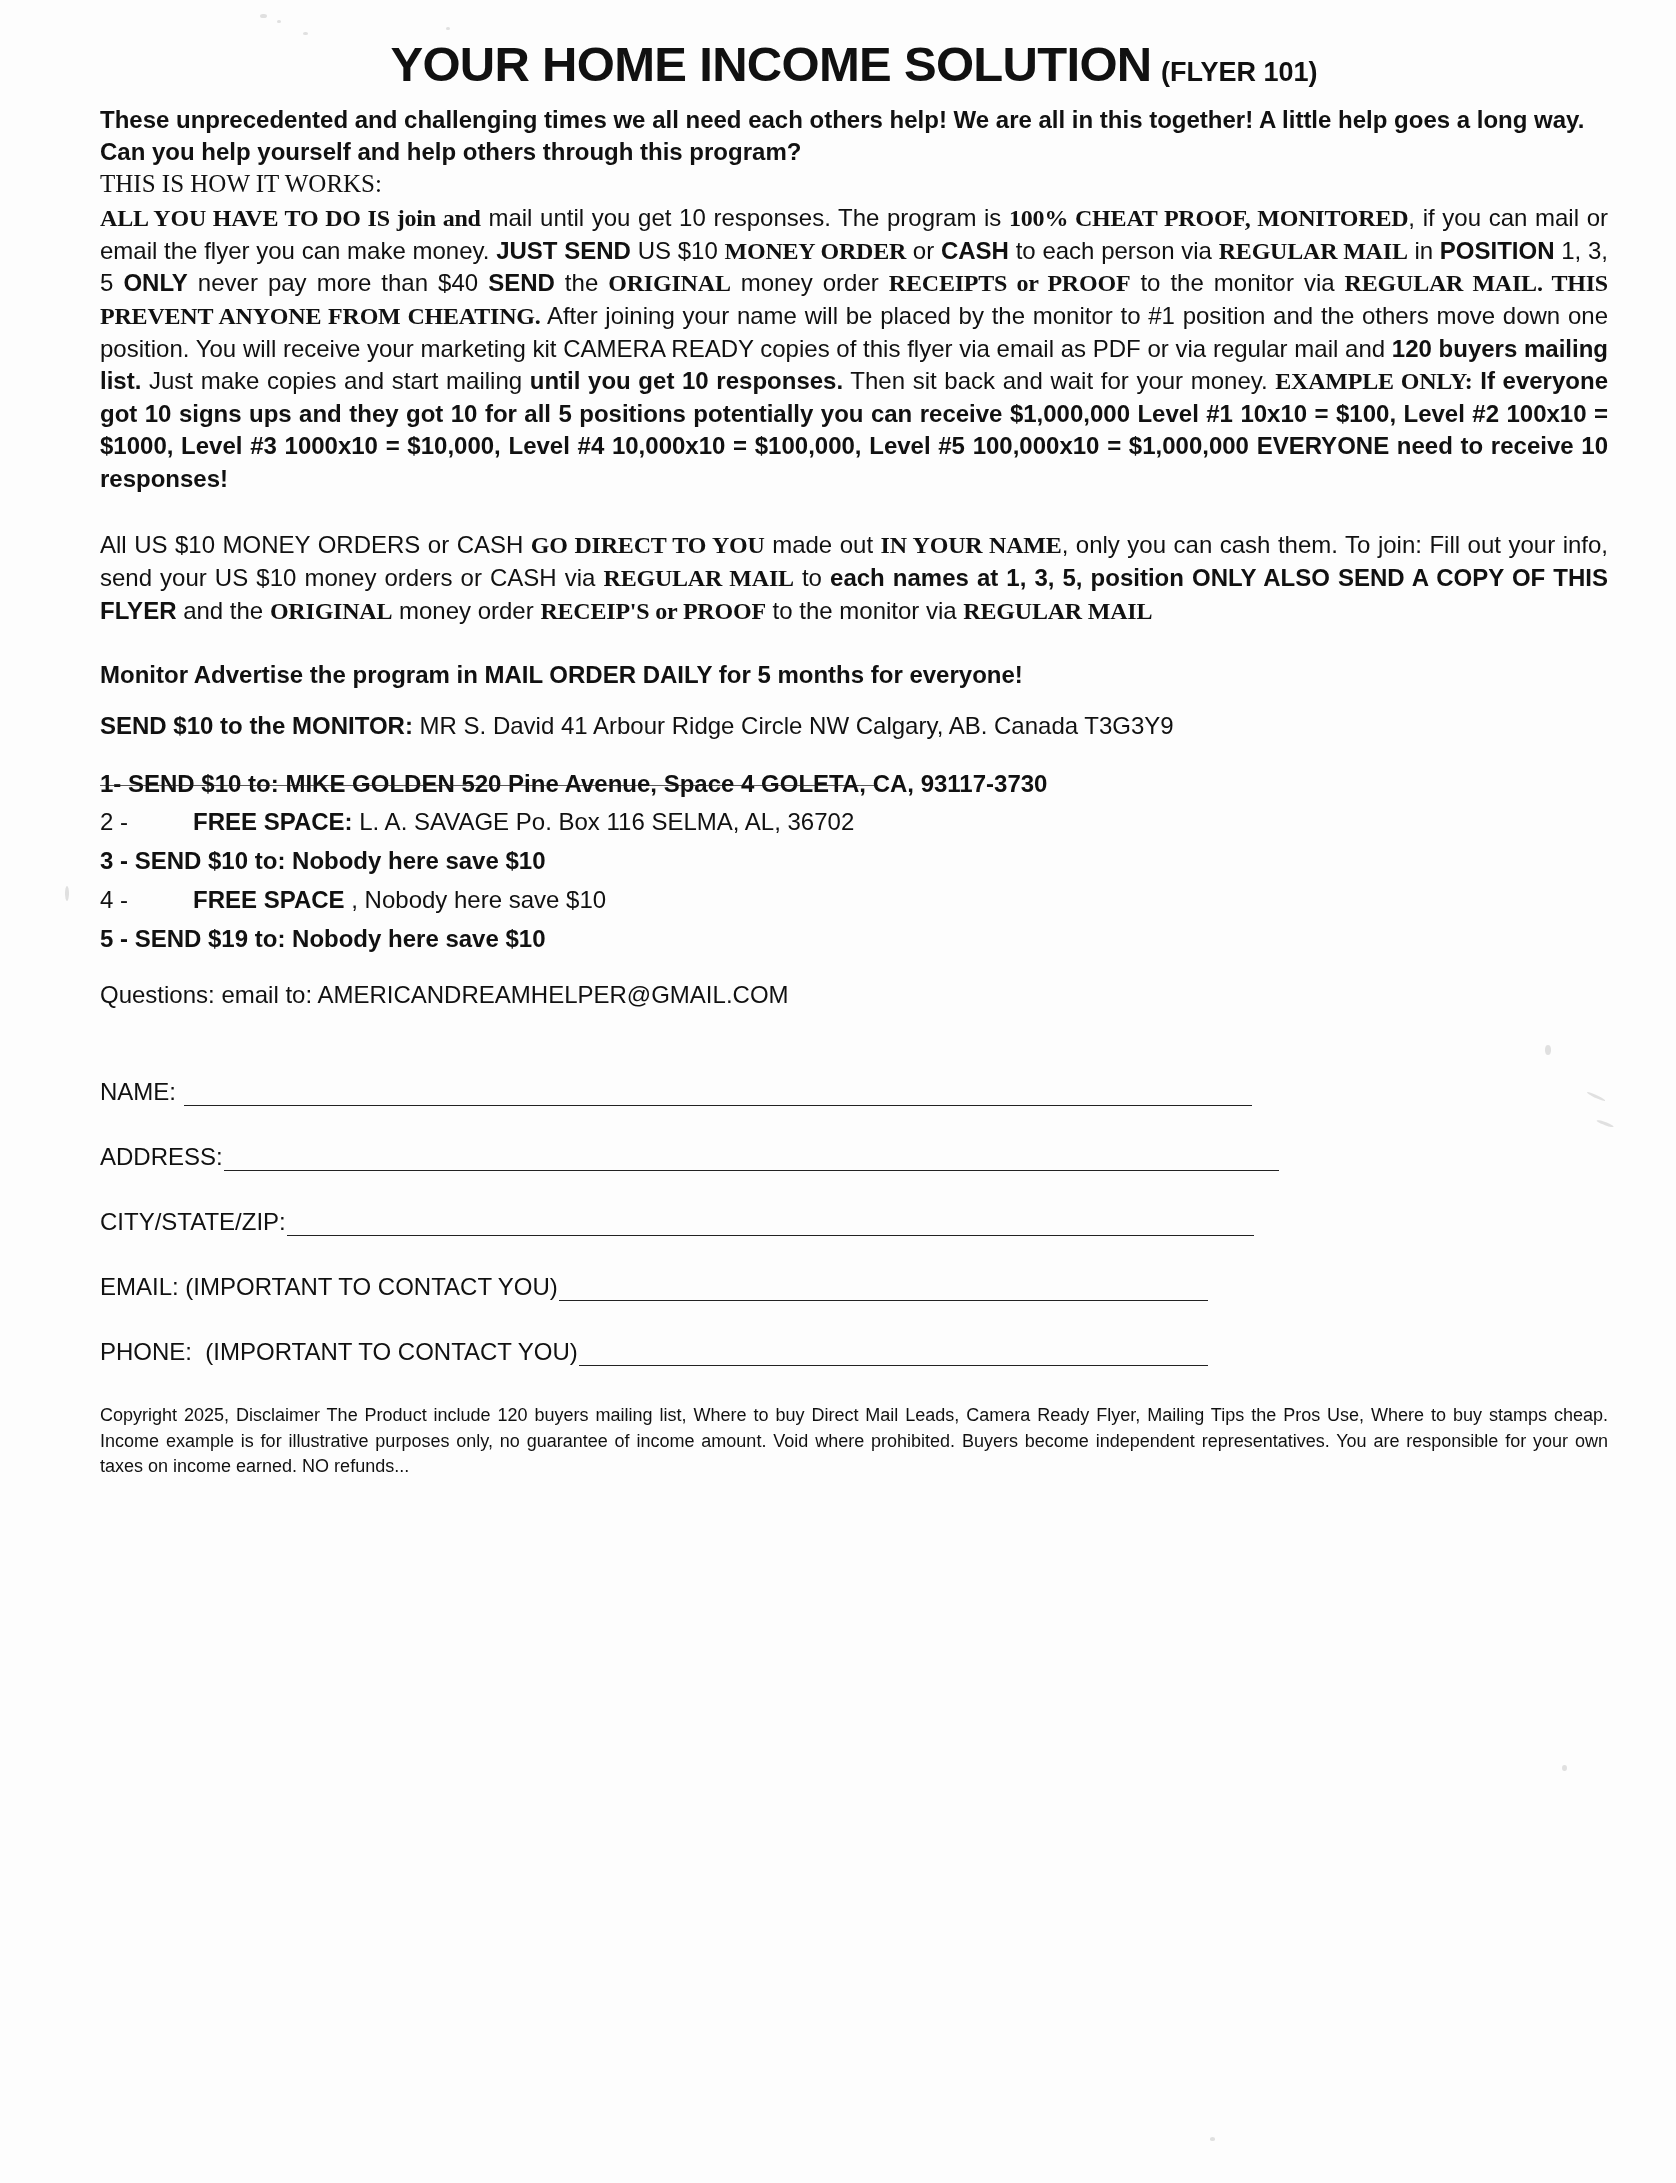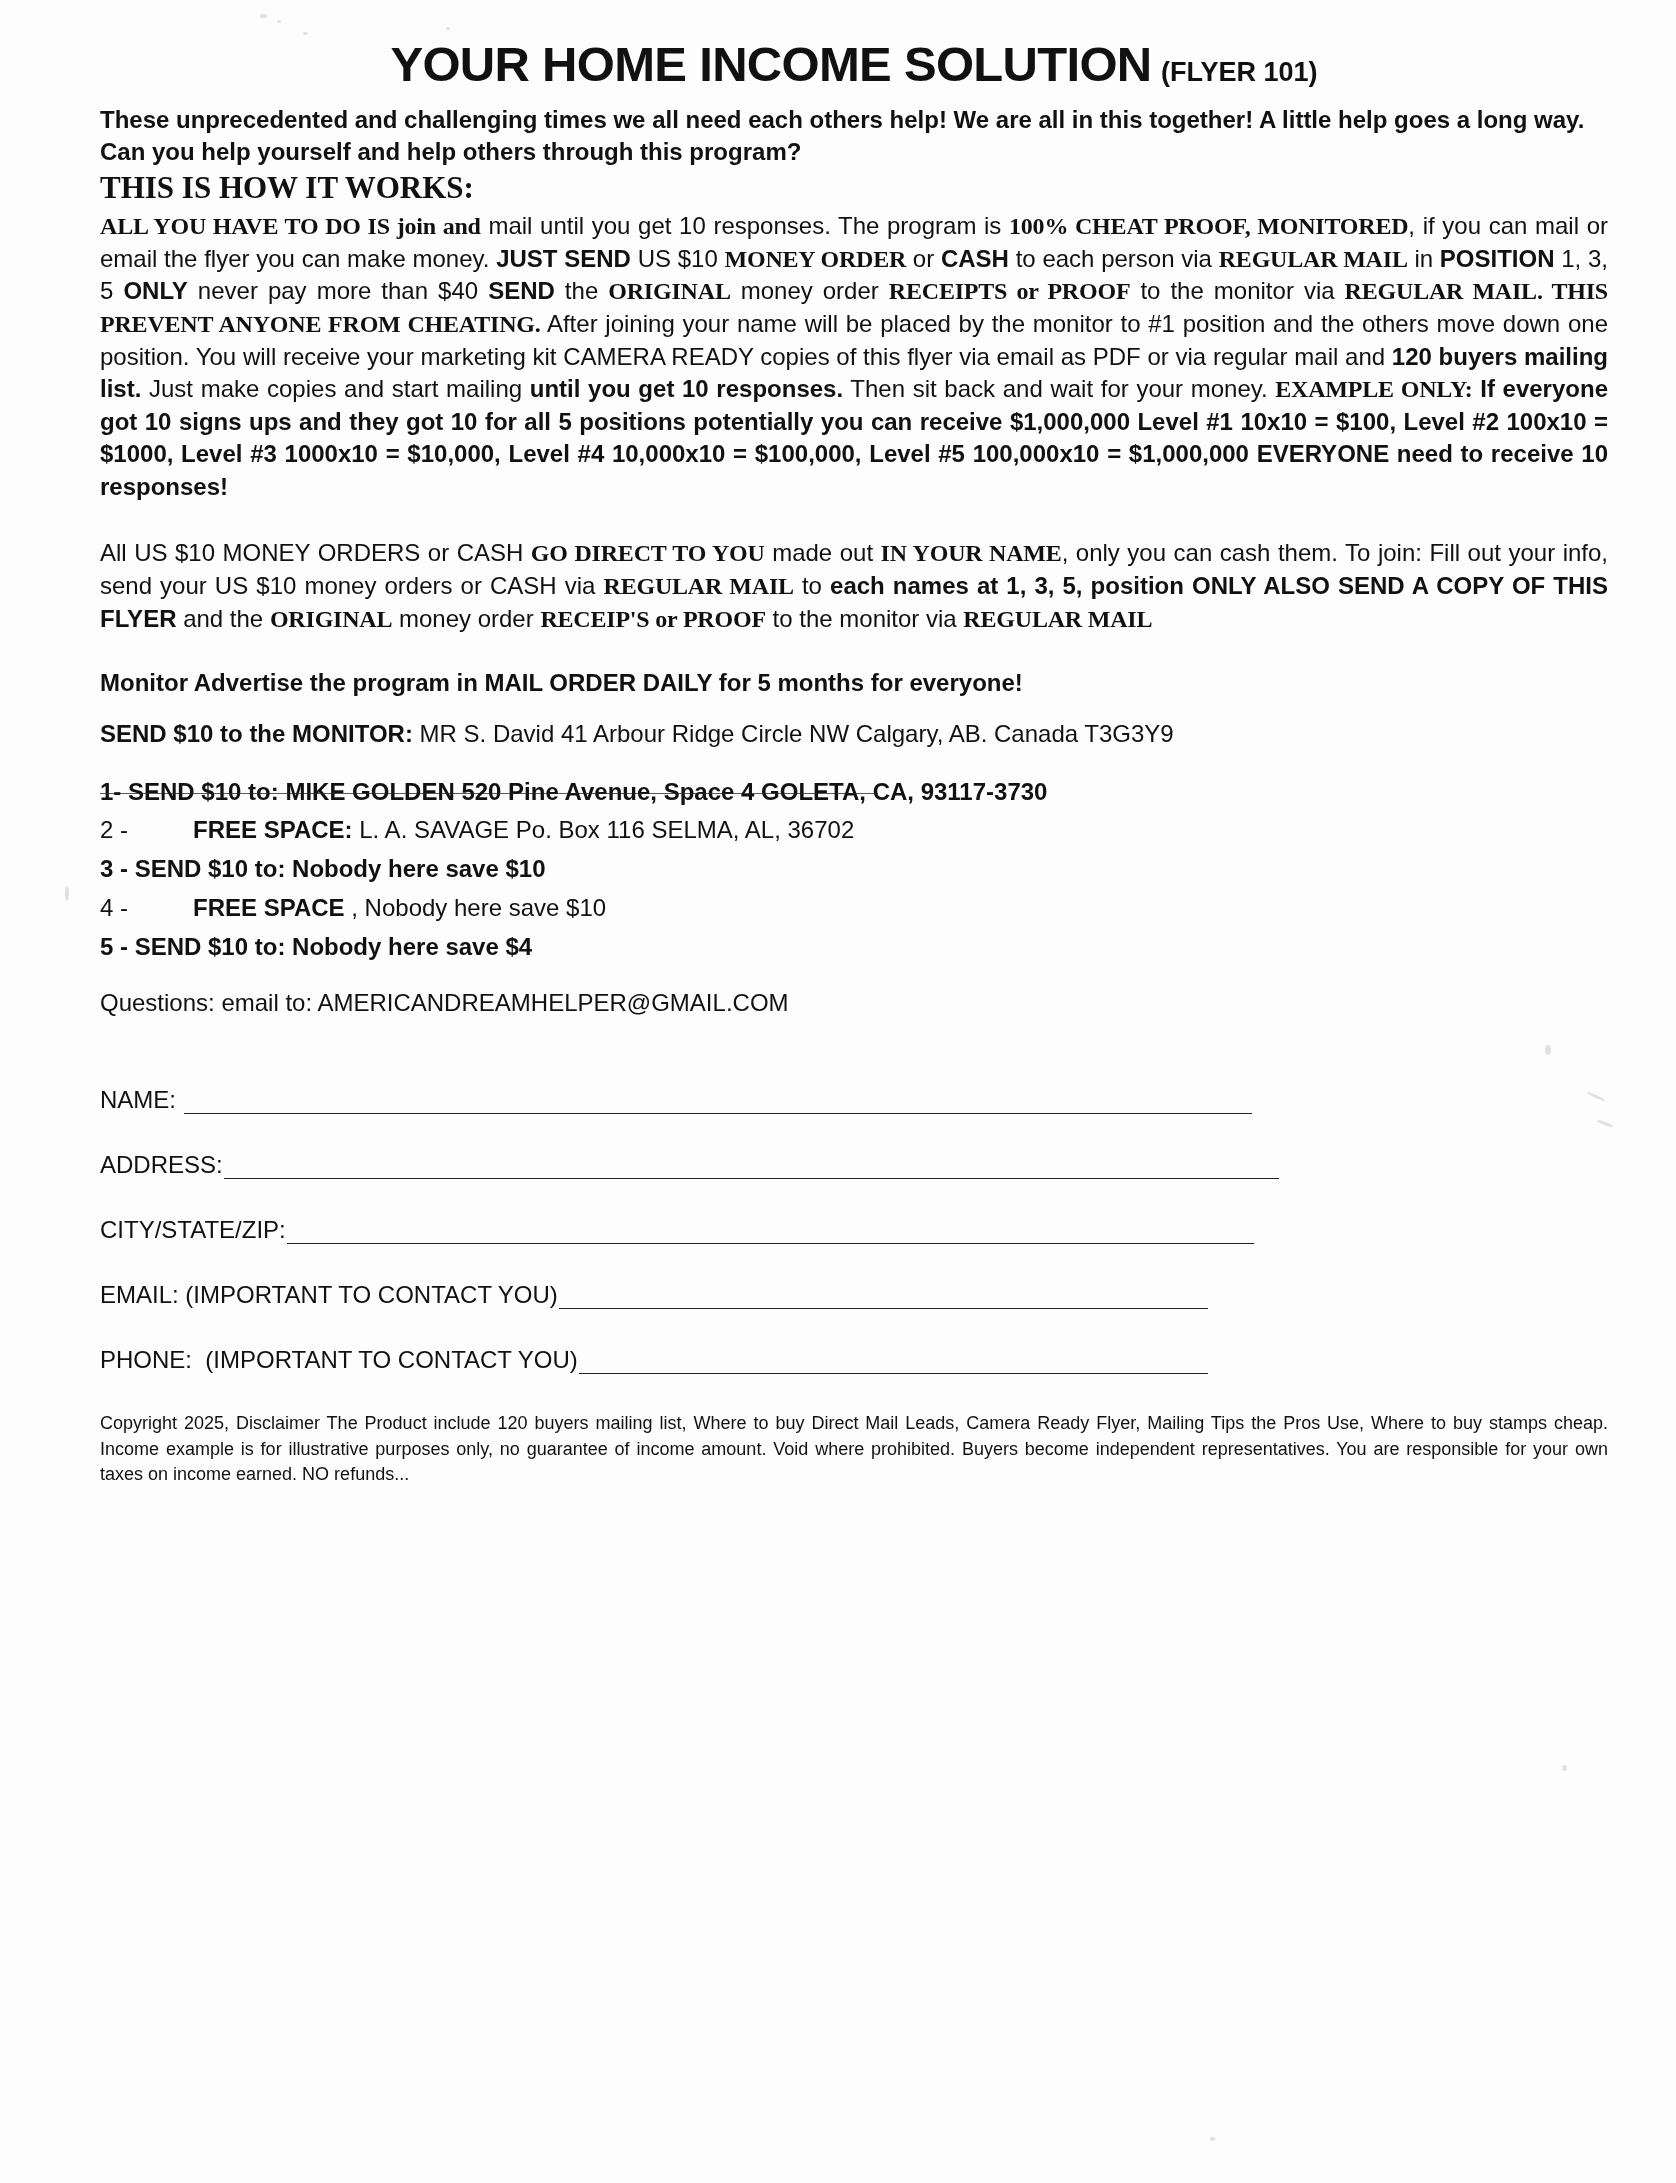--- a/index.html
+++ b/index.html
@@ -61,22 +61,22 @@
     letter-spacing: -0.2px;
   }
   .intro {
     font-size: 24px;
     font-weight: bold;
     line-height: 1.32;
     margin-bottom: 1.4px;
   }
   .howitworks {
     font-family: "Liberation Serif", serif;
-    font-weight: bold;
-    font-size: 31px;
+    font-weight: normal;
+    font-size: 25px;
     margin: 2.7px 0 4px 0;
   }
   .spacer-sm { height: 17.6px; }
   .spacer-md { height: 31px; }
 
   
   .line-strong {
     font-size: 24px;
     font-weight: bold;
     margin: 0 0 5.4px 0;
@@ -210,21 +210,21 @@
 
       <div class="pos">
         <span class="b">3 - SEND $10 to: Nobody here save $10</span>
       </div>
 
       <div class="pos">
         <span>4 -</span><span class="indent"></span><span class="b">FREE SPACE</span><span> , Nobody here save $10</span>
       </div>
 
       <div class="pos">
-        <span class="b">5 - SEND $10 to: Nobody here save $4</span>
+        <span class="b">5 - SEND $19 to: Nobody here save $10</span>
       </div>
     </div>
 
     <div class="spacer-sm"></div>
 
     <div class="contact">Questions: email to: AMERICANDREAMHELPER@GMAIL.COM</div>
 
     <div class="spacer-md"></div>
 
 

